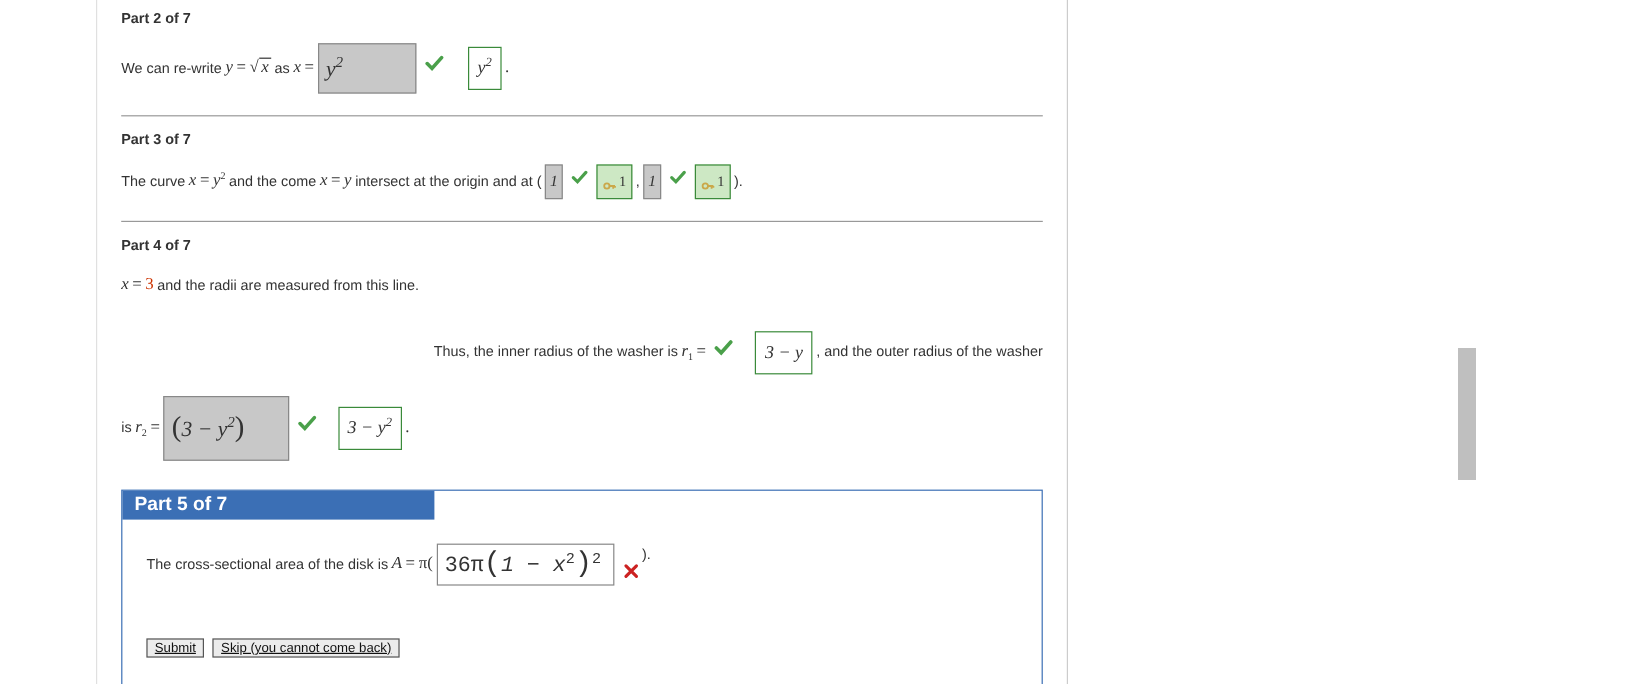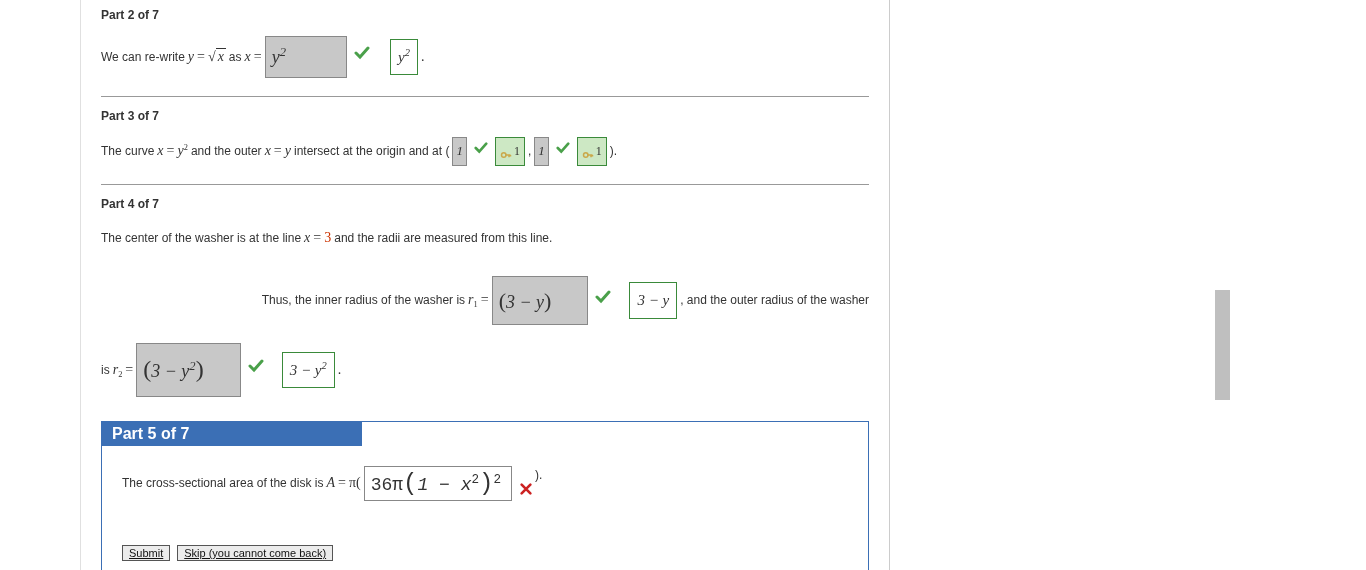--- a/index.html
+++ b/index.html
@@ -177,21 +177,21 @@
 
     <div class="part">
       <div class="part-header">Part 3 of 7</div>
       <div class="part-body row">
         <span>The curve </span>
         <span class="ital">x</span>
         <span class="serif"> = </span>
         <span class="nowrap">
           <span class="ital">y</span><span class="sup serif">2</span>
         </span>
-        <span> and the outer </span>
+        <span> and the come </span>
         <span class="ital">x</span>
         <span class="serif"> = </span>
         <span class="ital">y</span>
         <span> intersect at the origin and at ( </span>
         <span class="answer-box narrow">1</span>
         <span class="check-icon">
           <svg width="14" height="14" viewBox="0 0 16 16">
               <path d="M2 8 L6 12 L14 3" stroke="#4aa04a" stroke-width="3" fill="none" stroke-linecap="round"></path>
             </svg>
         </span>
@@ -220,35 +220,31 @@
         </span>
         <span> ).</span>
       </div>
     </div>
     <hr class="divider">
 
     <div class="part">
       <div class="part-header">Part 4 of 7</div>
       <div class="part-body">
         <div class="row" style="margin-bottom:24px;">
-          <span>The center of the washer is at the line </span>
           <span class="ital">x</span>
           <span class="serif"> = </span>
           <span class="serif red">3</span>
           <span> and the radii are measured from this line.</span>
         </div>
         <div class="row" style="margin-bottom:18px;justify-content:flex-end;">
           <span>Thus, the inner radius of the washer is </span>
           <span class="nowrap">
             <span class="ital">r</span><span class="sub serif">1</span>
           </span>
           <span class="serif"> = </span>
-          <span class="answer-box">
-            <span style="font-size:22px;font-style:normal;">(</span><span>3 − y</span><span style="font-size:22px;font-style:normal;">)</span>
-          </span>
           <span class="check-icon">
             <svg width="16" height="16" viewBox="0 0 16 16">
                 <path d="M2 8 L6 12 L14 3" stroke="#4aa04a" stroke-width="3" fill="none" stroke-linecap="round"></path>
               </svg>
           </span>
           <span style="width:8px;"></span>
           <span class="correct-box">3 − y</span>
           <span>, and the outer radius of the washer</span>
         </div>
         <div class="row">

